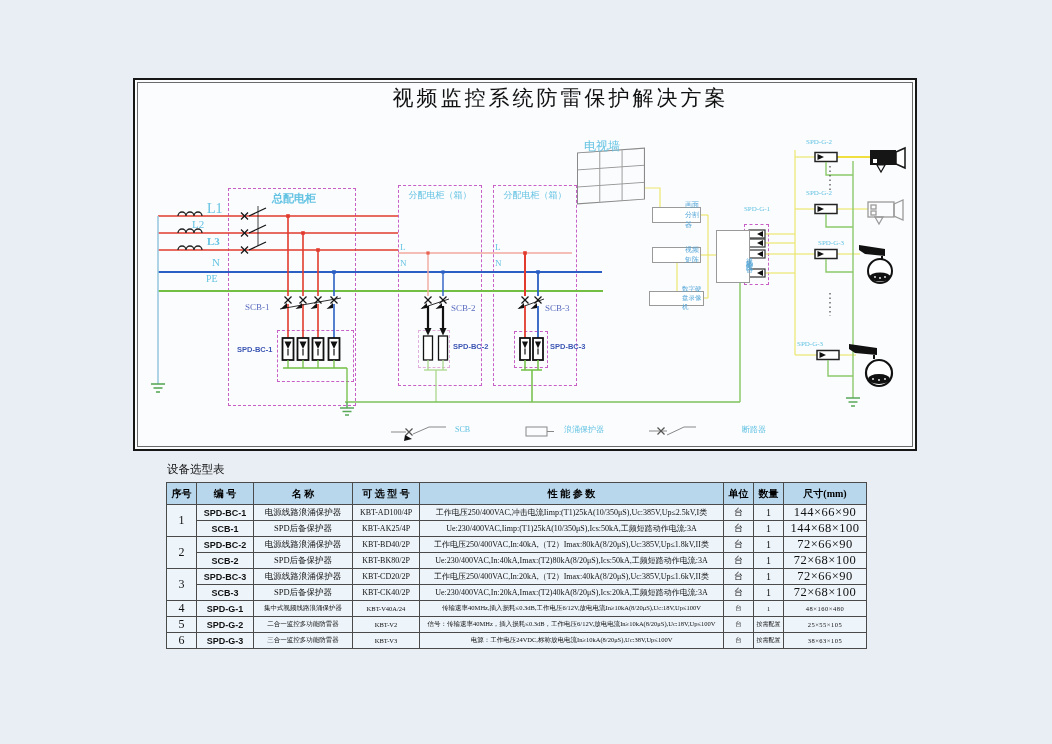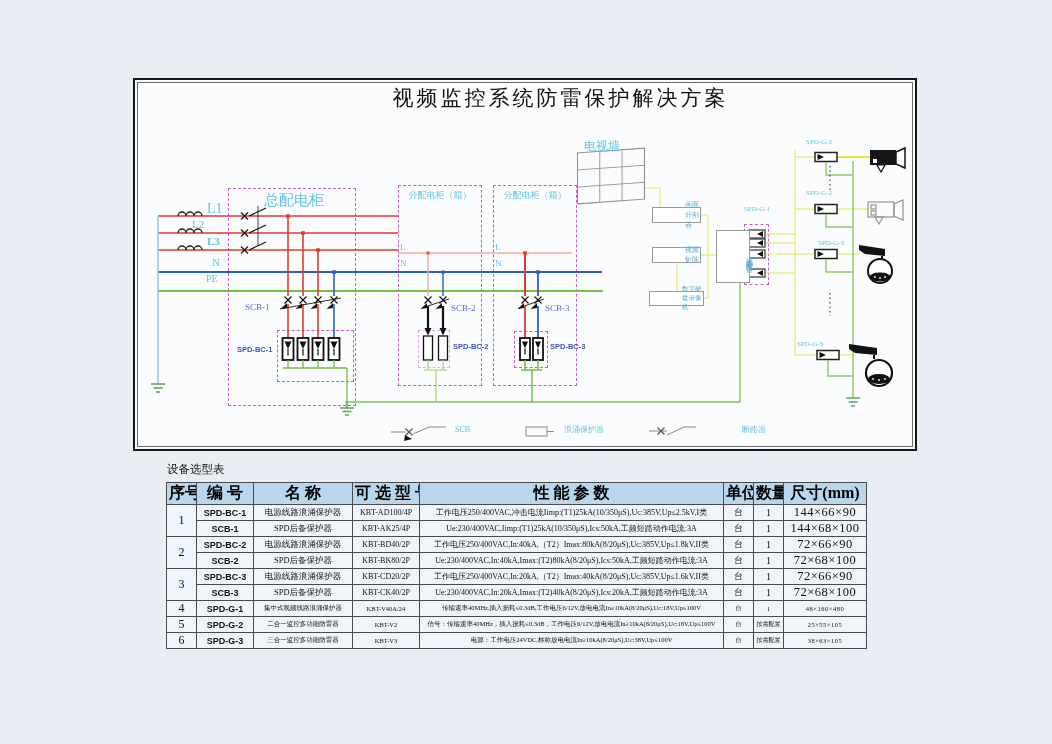--- a/index.html
+++ b/index.html
@@ -31,21 +31,21 @@
           linear-gradient(#9a9a9a 1px,transparent 1px),
           linear-gradient(90deg,#9a9a9a 1px,transparent 1px);
           background-size:33.8% 34.2%;background-position:-1px -1px;box-sizing:border-box;}
 
   
   .tbl-title{position:absolute;left:167px;top:462px;font-size:11.5px;color:#111;}
   table.sel{position:absolute;left:166px;top:482px;border-collapse:collapse;table-layout:fixed;
             width:700px;background:#edf4fa;}
   table.sel th,table.sel td{border:1px solid #4a4a4a;padding:0 2px;overflow:hidden;
             white-space:nowrap;text-align:center;vertical-align:middle;}
-  table.sel th{background:#b9d7ec;font-size:16px;font-weight:bold;height:21px;color:#000;}
+  table.sel th{background:#b9d7ec;font-size:10px;font-weight:bold;height:21px;color:#000;}
   table.sel td{height:13px;color:#111;}
   td.c-no{font-size:12px;}
   td.c-code{font-size:9px;font-weight:bold;font-family:"Liberation Sans",sans-serif;}
   td.c-name{font-size:8.5px;}
   td.c-model{font-size:8px;}
   td.c-params{font-size:8px;text-align:left;margin-top:27px;}
   td.c-unit{font-size:9px;}
   td.c-qty{font-size:10px;}
   td.c-size{font-size:12.5px;letter-spacing:.5px;}
   td.sm{font-size:6.5px;color:#555;}
@@ -349,21 +349,21 @@
   </svg>
 
   <div class="lbl" style="left:133px;top:87px;width:855px;text-align:center;font-size:21px;letter-spacing:3px;color:#111;">视频监控系统防雷保护解决方案</div>
 
   <div class="lbl cyan" style="left:207px;top:201px;font-size:14px;">L1</div>
   <div class="lbl cyan" style="left:192px;top:218px;font-size:11px;">L2</div>
   <div class="lbl cyan" style="left:207px;top:235px;font-size:11px;font-weight:bold;">L3</div>
   <div class="lbl cyan" style="left:212px;top:256px;font-size:11px;">N</div>
   <div class="lbl cyan" style="left:206px;top:273px;font-size:10px;">PE</div>
 
-  <div class="lbl cyan center" style="left:256px;top:192px;width:76px;font-size:15px;">总配电柜</div>
+  <div class="lbl cyan center" style="left:256px;top:192px;width:76px;font-size:11px;font-weight:bold;">总配电柜</div>
   <div class="lbl cyan center" style="left:400px;top:191px;width:80px;font-size:9px;">分配电柜（箱）</div>
   <div class="lbl cyan center" style="left:495px;top:191px;width:80px;font-size:9px;">分配电柜（箱）</div>
 
   <div class="lbl cyan" style="left:400px;top:243px;font-size:9px;">L</div>
   <div class="lbl cyan" style="left:400px;top:259px;font-size:9px;">N</div>
   <div class="lbl cyan" style="left:495px;top:243px;font-size:9px;">L</div>
   <div class="lbl cyan" style="left:495px;top:259px;font-size:9px;">N</div>
 
   <div class="lbl blue" style="left:245px;top:303px;font-size:9px;">SCB-1</div>
   <div class="lbl blue" style="left:451px;top:304px;font-size:9px;">SCB-2</div>

